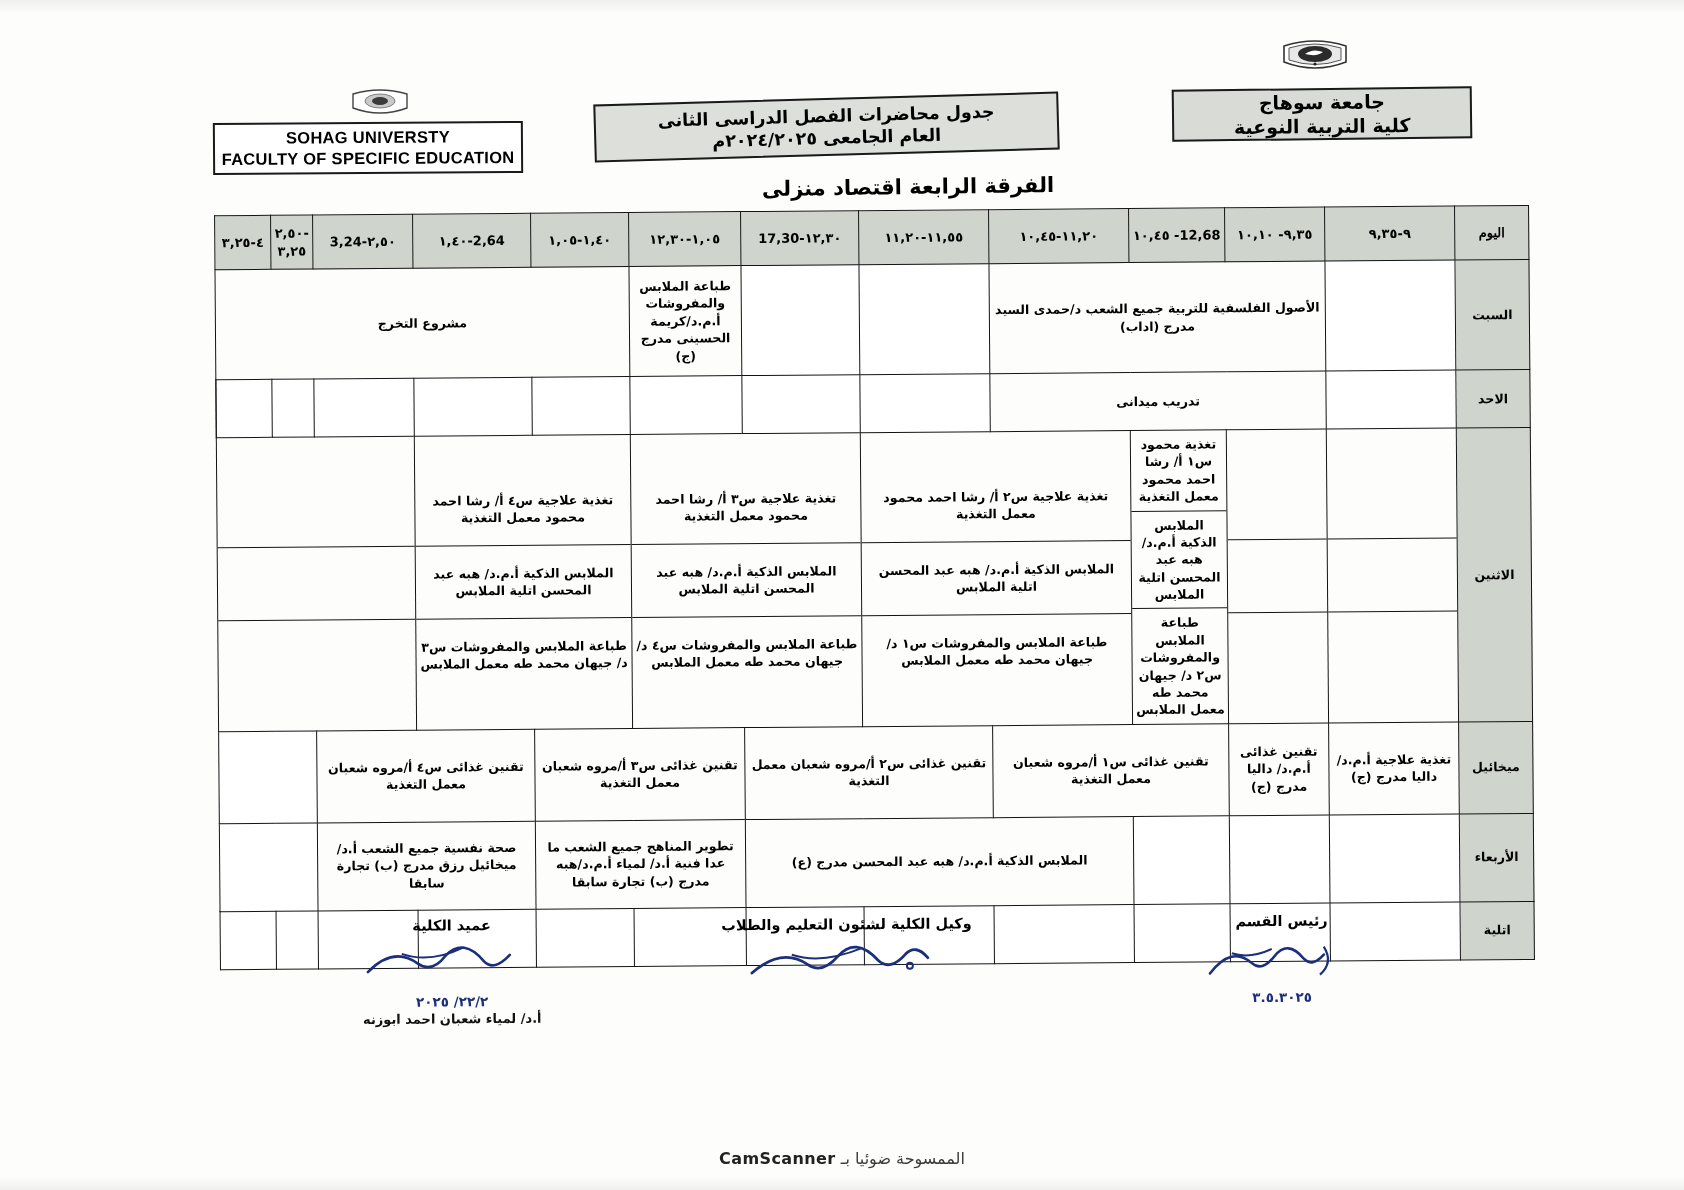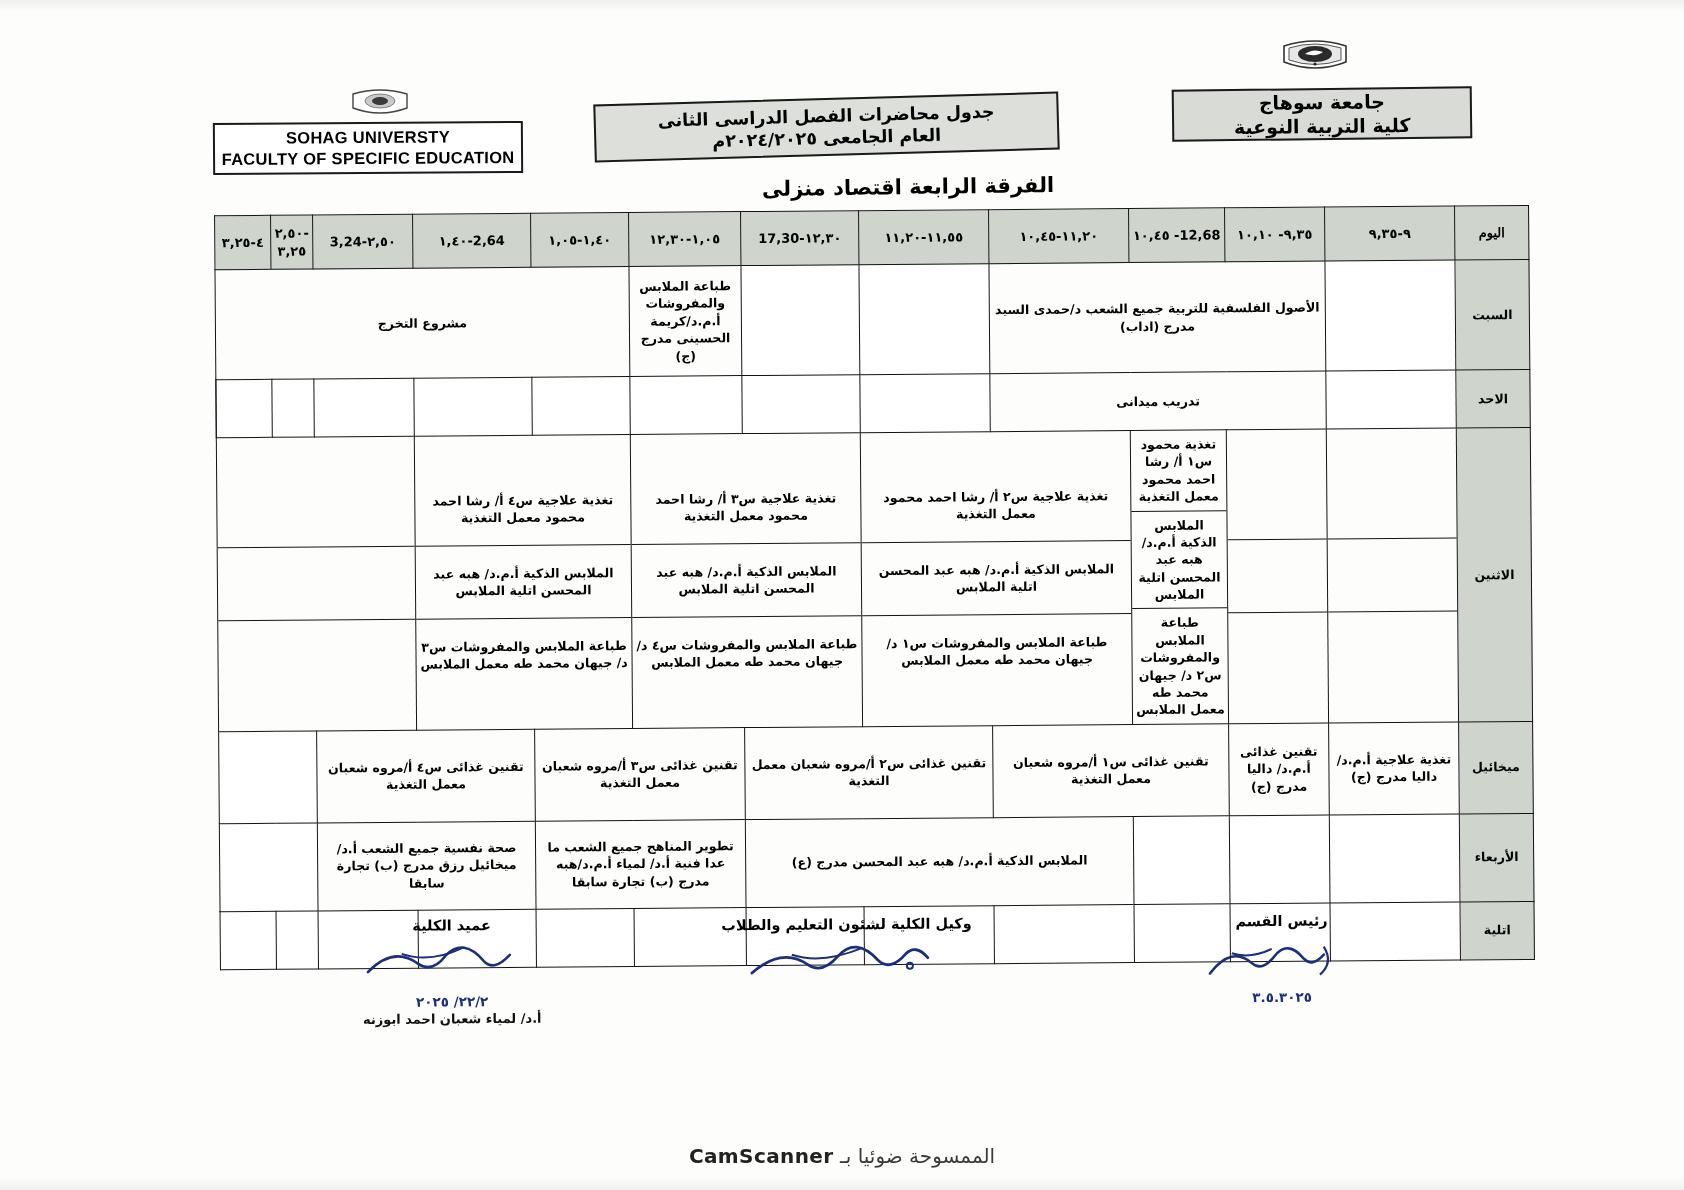--- a/index.html
+++ b/index.html
@@ -191,21 +191,21 @@
     font-size: 13.5px;
     color: #1b2f7a;
     font-weight: bold;
   }
 
   .camscanner {
     position: absolute;
     left: 0; right: 0;
     bottom: 22px;
     text-align: center;
-    font-size: 20px;
+    font-size: 16px;
     color: #3a3a3a;
     letter-spacing: .4px;
   }
   .camscanner .cs-brand { font-weight: bold; color: #222; }
 
   .scan-edge-top, .scan-edge-bottom {
     position: absolute;
     left: 0; right: 0;
     height: 14px;
     background: linear-gradient(to bottom, rgba(0,0,0,.055), rgba(0,0,0,0));

